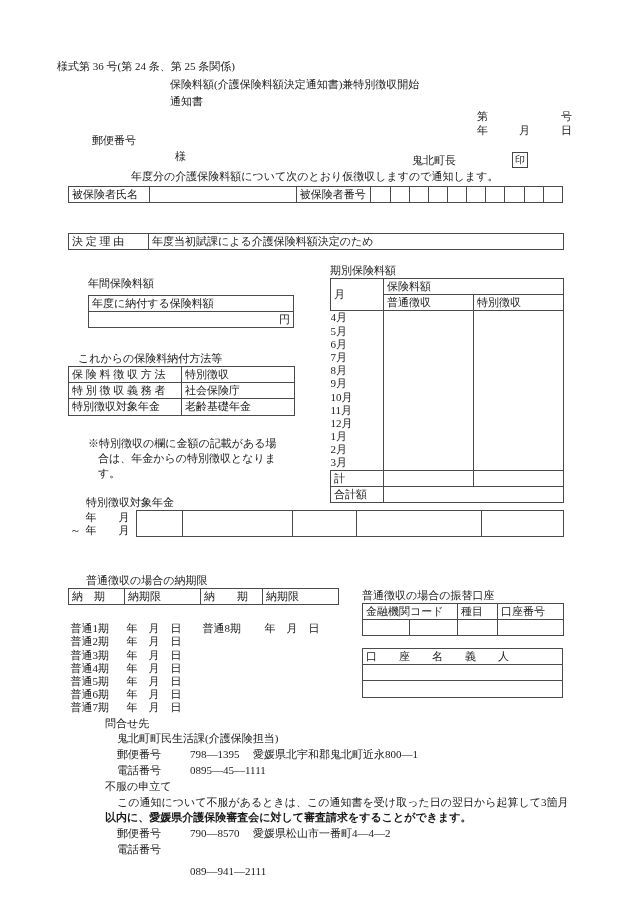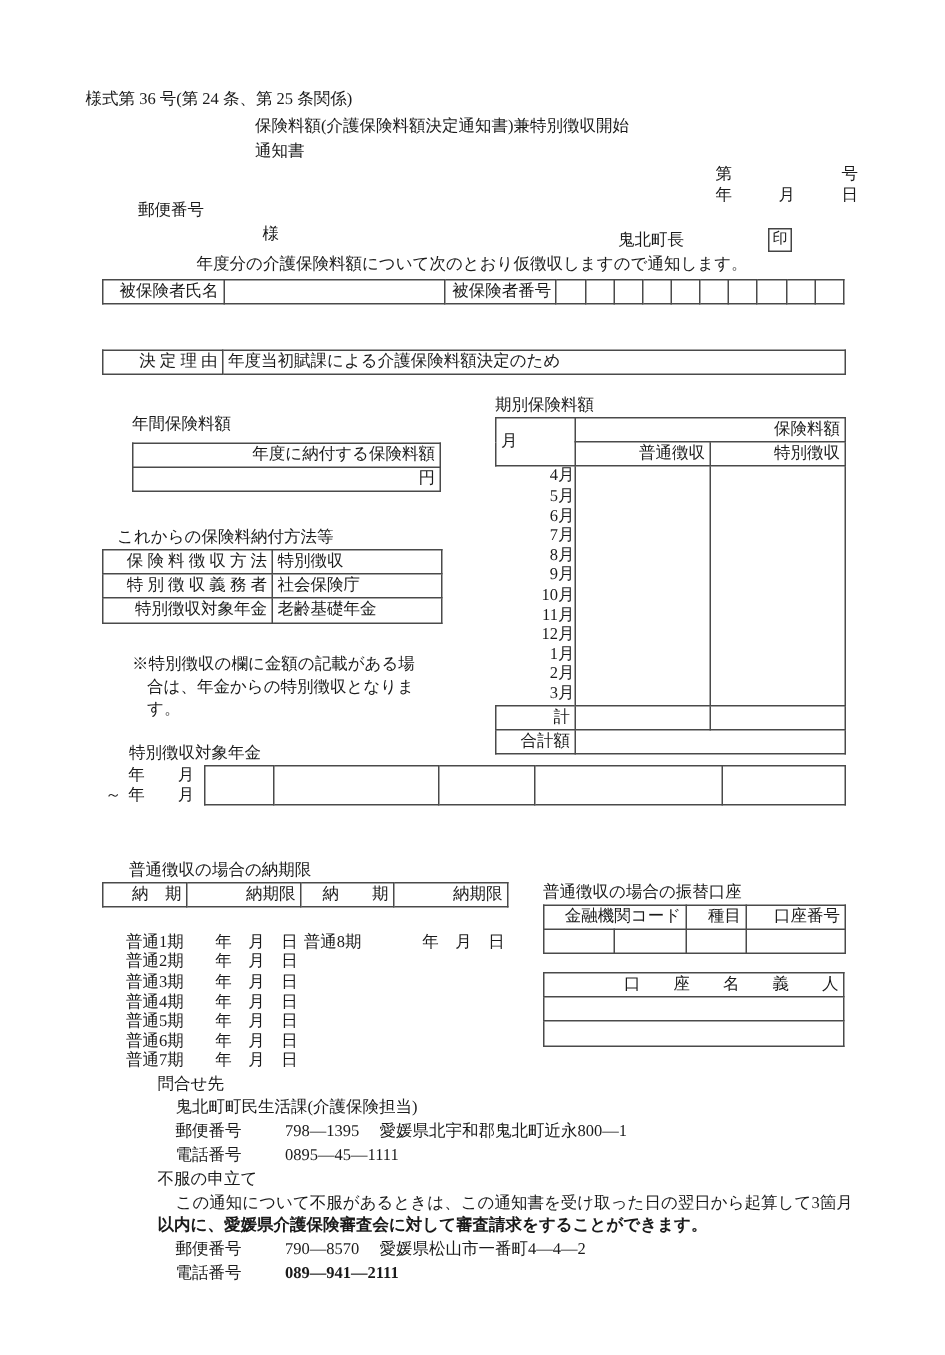--- a/index.html
+++ b/index.html
@@ -32,21 +32,21 @@
     line-height: 1.2;
   }
   .tbl td, .tbl th {
     border: 1px solid #4a4a4a;
     padding: 1px 3px;
     font-weight: normal;
     vertical-align: middle;
     white-space: nowrap;
     overflow: hidden;
   }
-  .c { text-align: right; }
+  .c { text-align: left; }
   .l { text-align: left; }
   .r { text-align: right; }
   .sp3 { letter-spacing: 0.9em; }
   .nb { border: none !important; }
   .seal {
     display: inline-block;
     width: 14px;
     height: 14px;
     line-height: 13px;
     text-align: center;
@@ -254,21 +254,21 @@
         <col style="width:76px">
       </colgroup>
     <tbody>
         <tr>
       <td class="c">納　期</td>
       <td class="c">納期限</td>
       <td class="c">納　　期</td>
       <td class="c">納期限</td>
     </tr>
     <tr>
-      <td class="nb" style="border:1px solid #4a4a4a; padding:2px 2px; vertical-align:top;text-align:right;">
+      <td class="nb" style="border:1px solid #4a4a4a; padding:2px 2px; vertical-align:top;">
         <div class="blank"></div>
         <div>普通1期</div>
         <div>普通2期</div>
         <div>普通3期</div>
         <div>普通4期</div>
         <div>普通5期</div>
         <div>普通6期</div>
         <div>普通7期</div>
       </td>
       <td class="nb c" style="border:1px solid #4a4a4a; padding:2px 2px; vertical-align:top;">
@@ -338,15 +338,15 @@
   <div class="abs" style="left:117px; top:764px;">電話番号</div>
   <div class="abs" style="left:190px; top:764px;">0895―45―1111</div>
 
   <div class="abs" style="left:105px; top:780px;">不服の申立て</div>
   <div class="abs" style="left:117px; top:796px;">この通知について不服があるときは、この通知書を受け取った日の翌日から起算して3箇月</div>
   <div class="abs" style="left:105px; top:811px;font-weight:bold;">以内に、愛媛県介護保険審査会に対して審査請求をすることができます。</div>
   <div class="abs" style="left:117px; top:827px;">郵便番号</div>
   <div class="abs" style="left:190px; top:827px;">790―8570</div>
   <div class="abs" style="left:253px; top:827px;">愛媛県松山市一番町4―4―2</div>
   <div class="abs" style="left:117px; top:843px;">電話番号</div>
-  <div class="abs" style="left:190px; top:843px;font-weight:bold;">089―941―2111</div>
+  <div class="abs" style="left:190px; top:865px;">089―941―2111</div>
 
 </div>
 
 </body></html>

